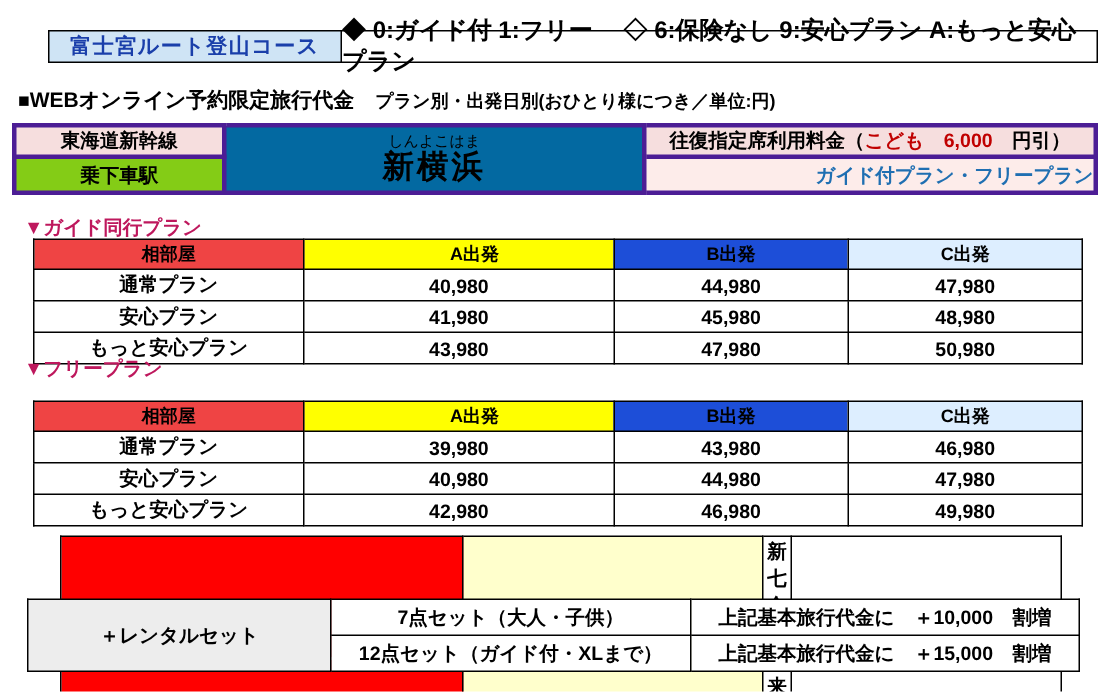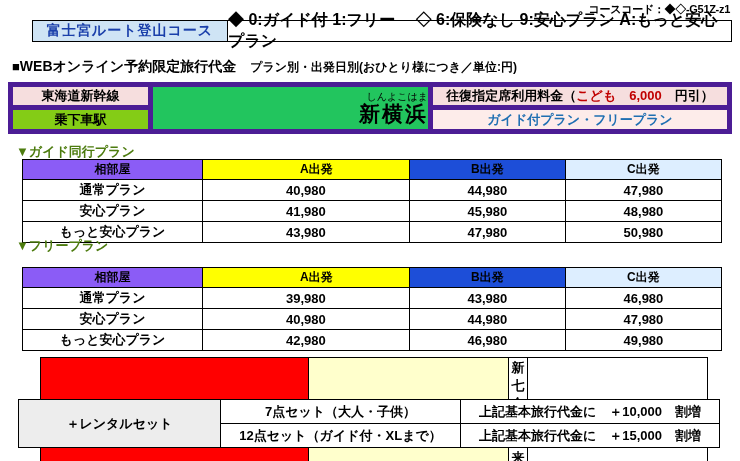--- a/index.html
+++ b/index.html
@@ -48,57 +48,57 @@
     white-space: nowrap;
   }
   .sec-heading .sq { font-size: 13px; }
   .sec-heading .sub { font-size: 12px; font-weight: bold; }
 
   
   .station-block {
     position: absolute; top: 82px; left: 8px; width: 724px;
   }
   .station-table { border-collapse: collapse; width: 724px; }
-  .station-table td { border: 5px solid #4c1d95; padding: 0; }
+  .station-table td { border: 3px solid #4c1d95; padding: 0; }
   .sh-line {
     background: #f6dede; text-align: center; font-size: 13px; font-weight: bold;
     height: 18px; width: 140px;
   }
   .sh-sta {
     background: #84cc16; text-align: center; font-size: 13px; font-weight: bold;
     height: 24px;
   }
   .sh-name {
-    width: 280px; text-align: right; vertical-align: middle;
-    background: #22c55e; padding: 0 4px;
+    width: 280px; text-align: center; vertical-align: middle;
+    background: #0369a1; padding: 0 4px;
   }
   .sh-kana { font-size: 10px; display:block; line-height: 11px; margin-top:1px; }
   .sh-big { font-size: 21px; font-weight: bold; letter-spacing: 2px; line-height: 24px; display:block;}
   .fee-top {
     background: #f6dede; text-align:center; font-size: 13px; font-weight:bold; height:18px;
   }
   .fee-top .child { color:#c00000; }
   .fee-bot {
-    background: #fdecea; text-align:center; font-size: 13px; font-weight:bold; height:24px;
+    background: #fdecea; text-align:right; font-size: 13px; font-weight:bold; height:24px;
     color:#1f6fb2;
   }
 
   
   .plan-label {
-    position: absolute; font-size: 13px; font-weight: bold; color: #4d7c0f;
+    position: absolute; font-size: 13px; font-weight: bold; color: #be185d;
   }
   .plan-table {
     position: absolute; left: 22px; width: 700px;
     border-collapse: collapse;
   }
   .plan-table td, .plan-table th { border: 1px solid #000; height: 20px; }
   .plan-table th {
     font-size: 12px; font-weight: bold; text-align: center;
   }
-  .th-room { background: #8b5cf6; width: 180px; }
+  .th-room { background: #ef4444; width: 180px; }
   .th-a { background: #ffff00; padding-left: 22px; }
   .th-b { background: #1d4ed8; }
   .th-c { background: #ddeeff; }
   .plan-table td.rowname {
     text-align: center; font-size: 13px; font-weight: bold; background: #fff;
   }
   .plan-table td.price {
     text-align: center; font-size: 13px; font-weight: bold; background: #fff;
   }
 
@@ -121,21 +121,20 @@
   .rental-table td { border: 1px solid #000; height: 24px; font-size: 13px; font-weight: bold; text-align:center; }
   .rental-head { background:#ededed; width: 202px; font-size: 15px; }
   .rental-set { background:#ffffff; width: 240px; }
   .rental-note { background:#ffffff; text-align:center; }
 </style>
 </head>
 <body>
 
 <div class="page">
 
-  <div class="code-line">コースコード：◆◇-G51Z-z1</div>
 
   <div class="header-row">
     <div class="route-title">富士宮ルート登山コース</div>
     <div class="legend-box">◆ 0:ガイド付 1:フリー　 ◇ 6:保険なし 9:安心プラン A:もっと安心プラン</div>
   </div>
 
   <div class="sec-heading">
     <span class="sq">■</span><span>WEBオンライン予約限定旅行代金</span>　<span class="sub">プラン別・出発日別(おひとり様につき／単位:円)</span>
   </div>
 

